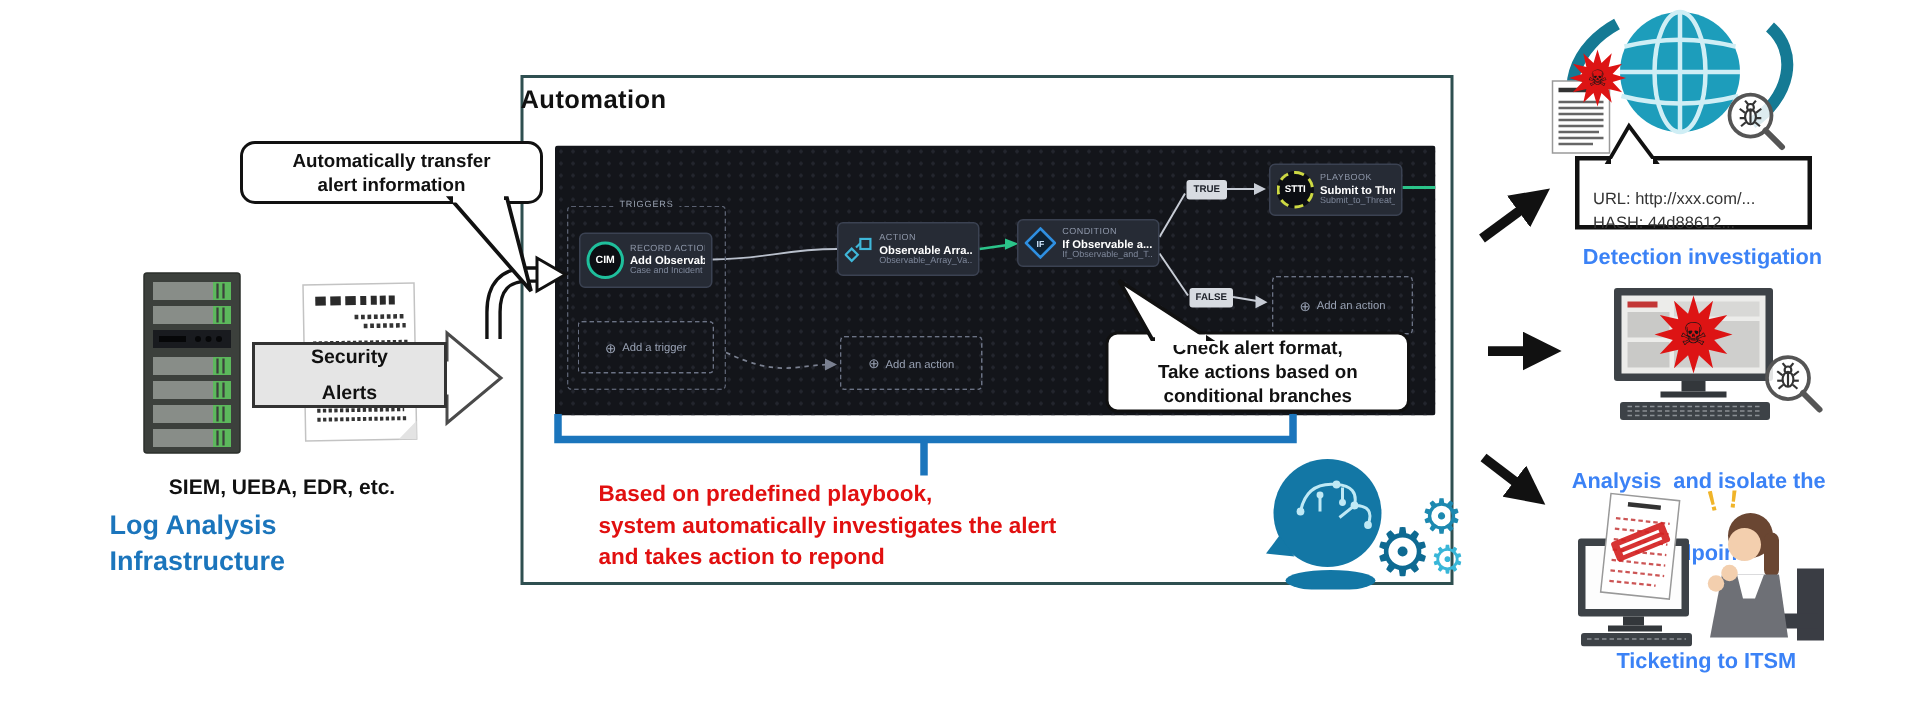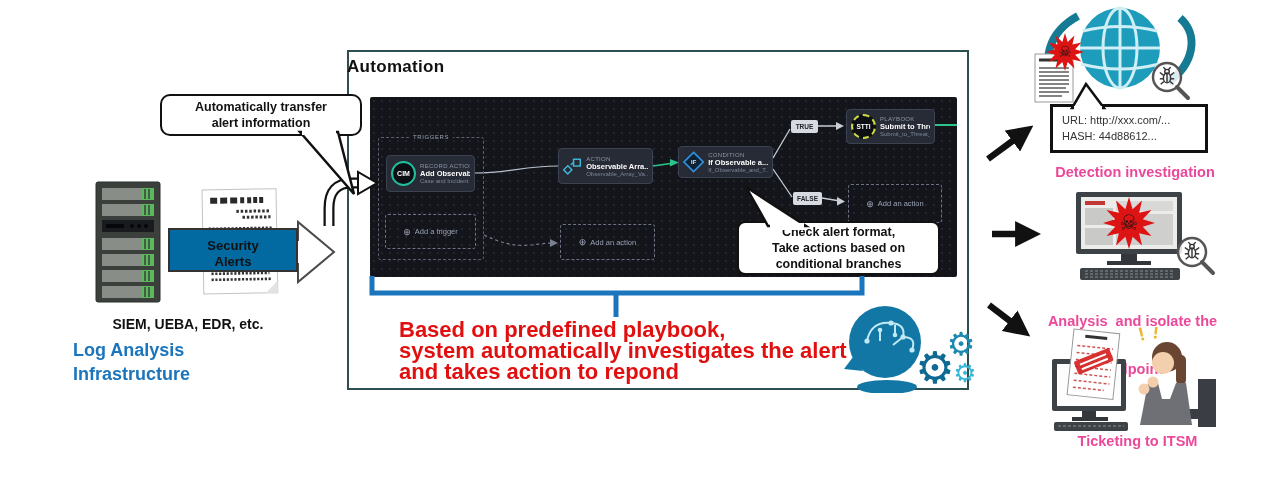--- a/index.html
+++ b/index.html
@@ -29,32 +29,32 @@
   .group{position:absolute;border:1px dashed #5a6070;border-radius:3px;box-sizing:border-box;}
   .group-label{position:absolute;top:-4px;left:50%;transform:translateX(-50%);background:#13151a;
     padding:0 4px;font-size:6px;color:#9aa3b2;letter-spacing:.6px;white-space:nowrap;}
   .tf{position:absolute;background:#d7dbe1;color:#20242c;font-size:6.5px;font-weight:bold;
     display:flex;align-items:center;justify-content:center;border-radius:2px;}
   
   .bubble{position:absolute;background:#fff;border:2.5px solid #111;border-radius:10px;z-index:5;
     display:flex;flex-direction:column;align-items:center;justify-content:center;
     font-weight:bold;font-size:12.5px;line-height:16px;text-align:center;box-sizing:border-box;}
   .url-box{position:absolute;left:1050px;top:104px;width:158px;height:49px;background:#fff;
-    border:3px solid #111;z-index:5;box-sizing:border-box;padding:5px 0 0 9px;
+    border:3px solid #111;z-index:5;box-sizing:border-box;padding:18px 0 0 9px;
     font-size:11px;line-height:16px;color:#333;}
   
-  .cap{position:absolute;font-weight:bold;color:#ec4899;text-align:center;font-size:14.5px;line-height:16px;white-space:pre-wrap;}
+  .cap{position:absolute;font-weight:bold;color:#3b82f6;text-align:center;font-size:14.5px;line-height:16px;white-space:pre-wrap;}
   .note{position:absolute;left:399px;top:319px;width:480px;color:#e11010;font-weight:bold;
-    font-size:22px;line-height:21px;z-index:3;}
+    font-size:15px;line-height:21px;z-index:3;}
   .siem{position:absolute;left:88px;top:316px;width:200px;text-align:center;font-weight:bold;font-size:14px;}
   .infra{position:absolute;left:73px;top:338px;width:230px;text-align:left;font-weight:bold;
     font-size:18px;line-height:24px;color:#1b75bc;}
-  .sec-box{position:absolute;left:168px;top:228px;width:130px;height:44px;background:#0369a1;
+  .sec-box{position:absolute;left:168px;top:228px;width:130px;height:44px;background:#e5e5e5;
     border:2px solid #333;z-index:7;display:flex;flex-direction:column;align-items:center;
-    justify-content:flex-end;font-weight:bold;font-size:13px;line-height:16px;box-sizing:border-box;}
+    justify-content:space-between;font-weight:bold;font-size:13px;line-height:16px;box-sizing:border-box;}
   .overlay{position:absolute;left:0;top:0;z-index:6;pointer-events:none;}
   .icon-svg{position:absolute;z-index:2;}
 </style>
 </head>
 <body>
 
 <div class="stage">
 
   <svg width="0" height="0" style="position:absolute">
     <defs>

